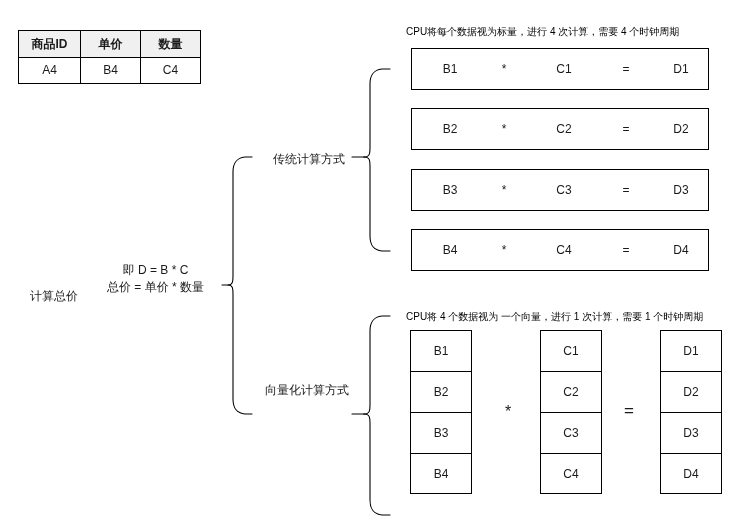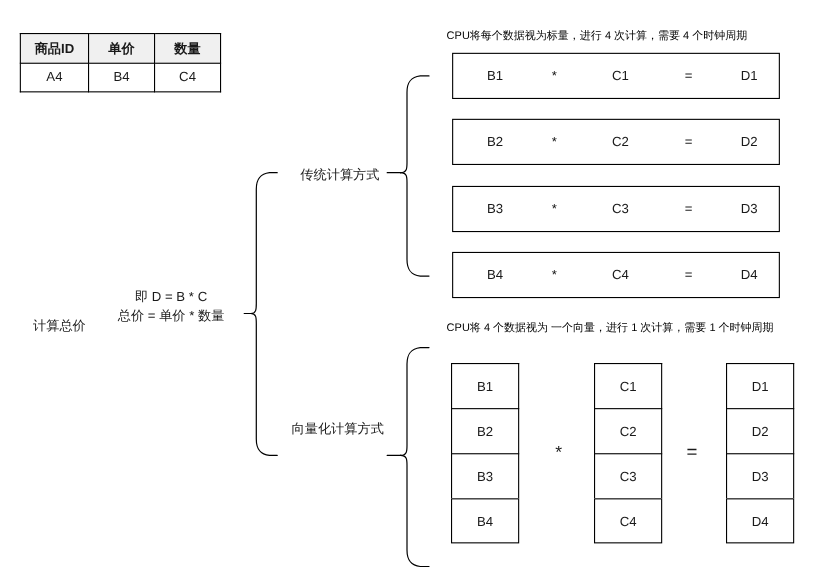--- a/index.html
+++ b/index.html
@@ -95,21 +95,21 @@
     white-space: nowrap;
     color: #000000;
     text-align: right;
   }
   #annotation-scalar {
     left: 406px;
     top: 25px;
   }
   #annotation-vector {
     left: 406px;
-    top: 291px;
+    top: 310px;
   }
 
   
   .eq-row {
     position: absolute;
     left: 411px;
     width: 298px;
     height: 42px;
     border: 1px solid #000000;
     box-sizing: border-box;

